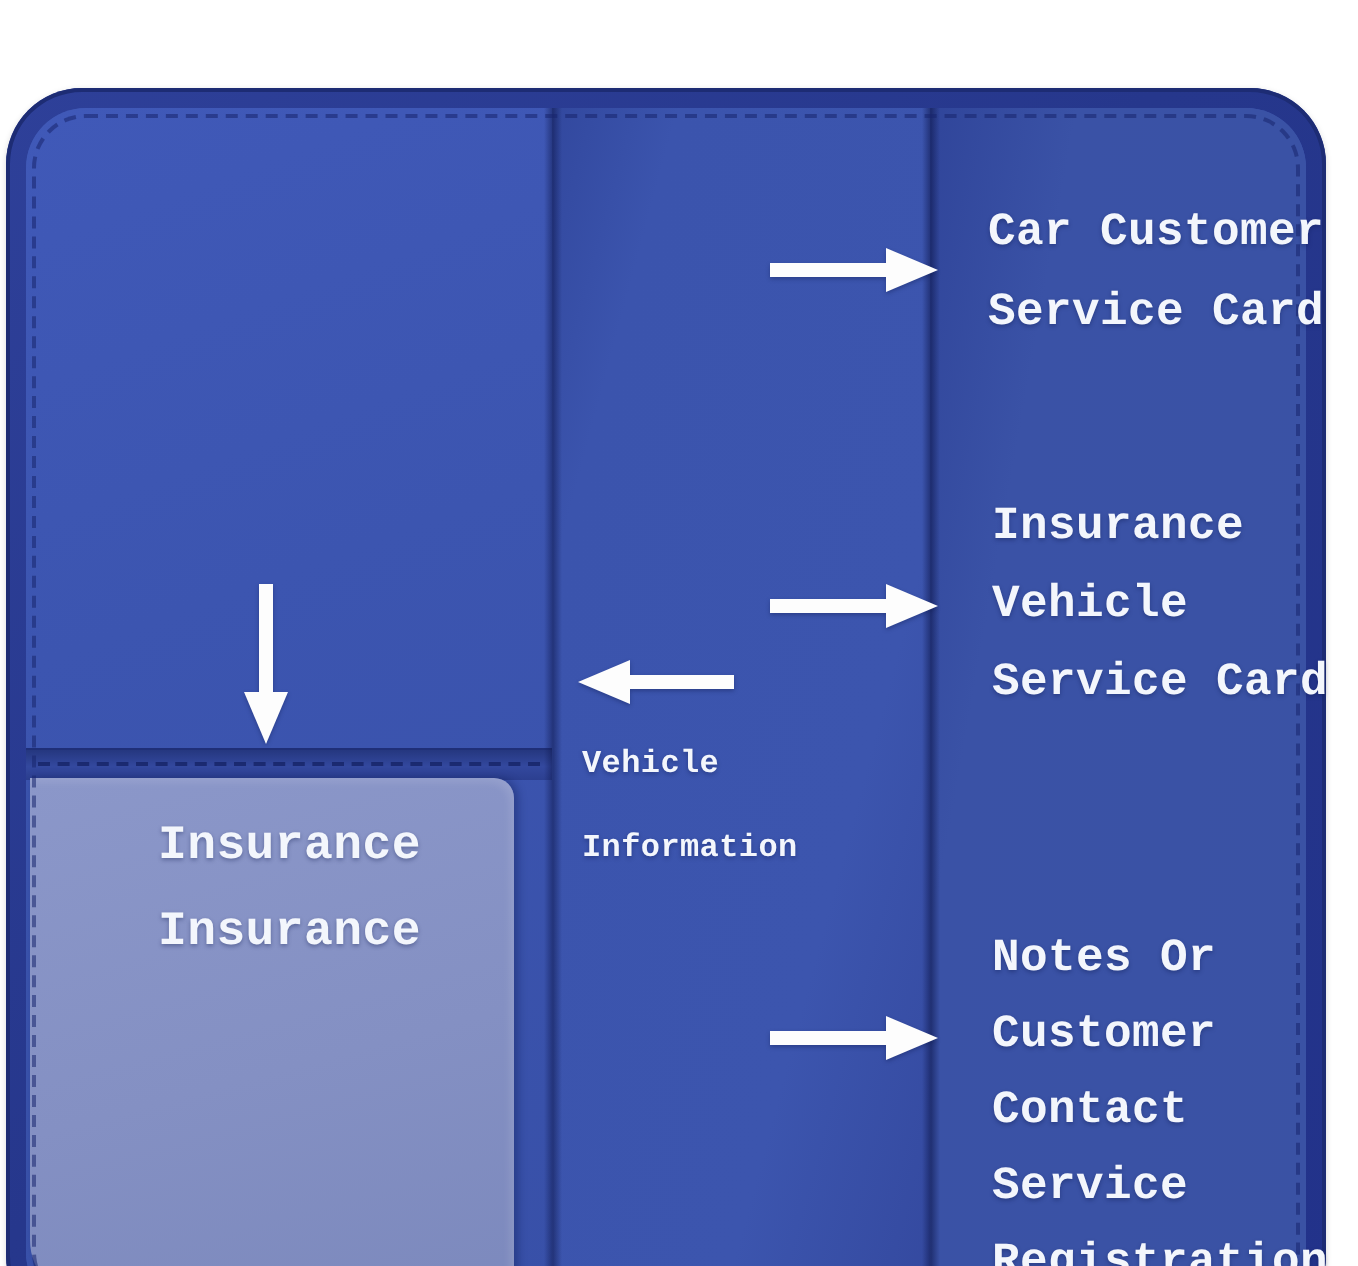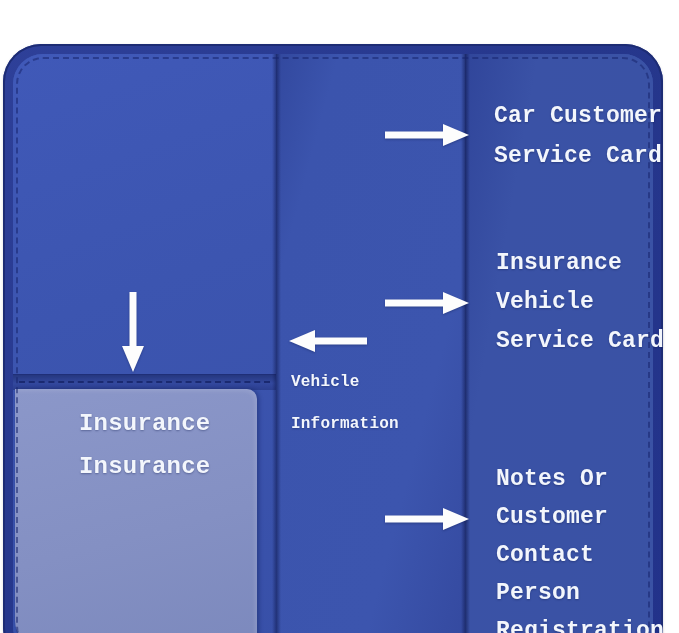--- a/index.html
+++ b/index.html
@@ -144,21 +144,21 @@
 
     <div class="label lbl-ins">
       <span class="ln">Insurance</span>
       <span class="ln">Vehicle</span>
       <span class="ln">Service Card</span>
     </div>
 
     <div class="label lbl-notes">
       <span class="ln">Notes Or</span>
       <span class="ln">Customer</span>
-      <span class="ln">Contact Person</span>
+      <span class="ln">Contact Service</span>
       <span class="ln">Registration</span>
     </div>
 
     <div class="label lbl-vehicle">
       <span class="ln">Vehicle</span>
       <span class="ln">Information</span>
     </div>
 
     <div class="label lbl-doc">
       <span class="ln">Insurance</span>

